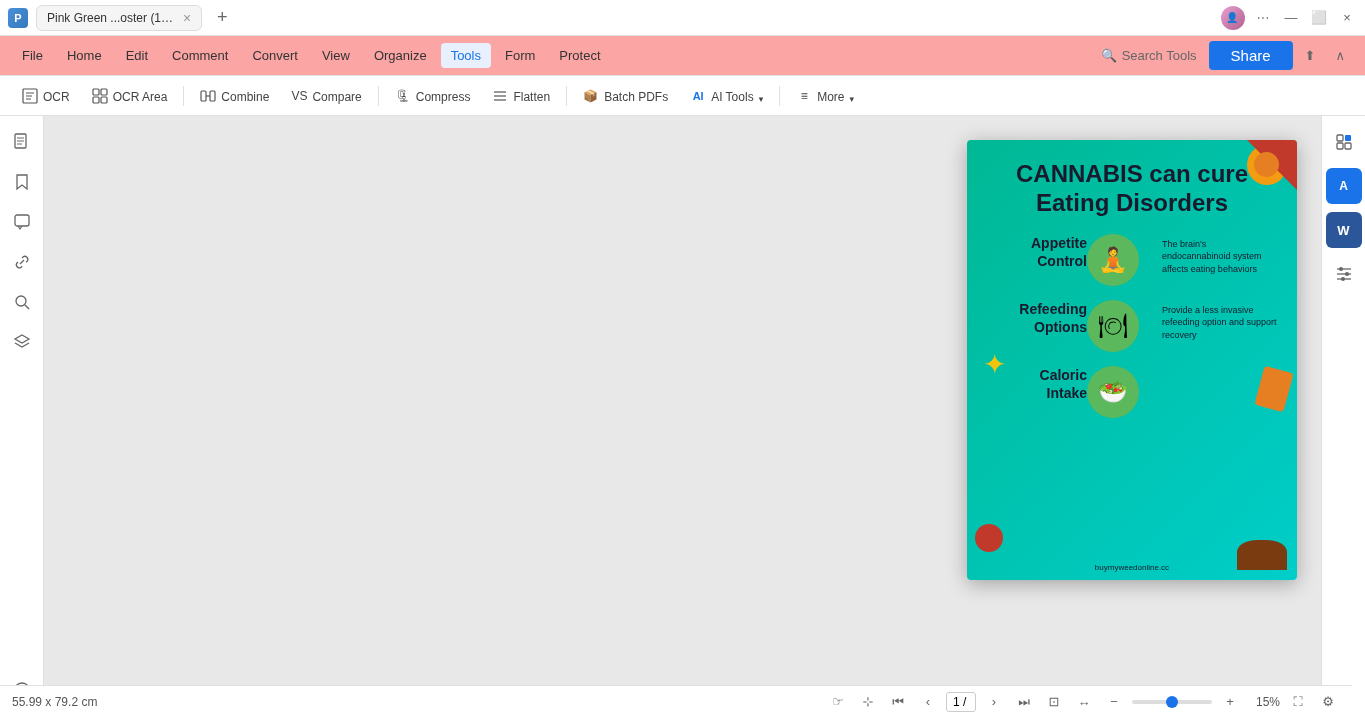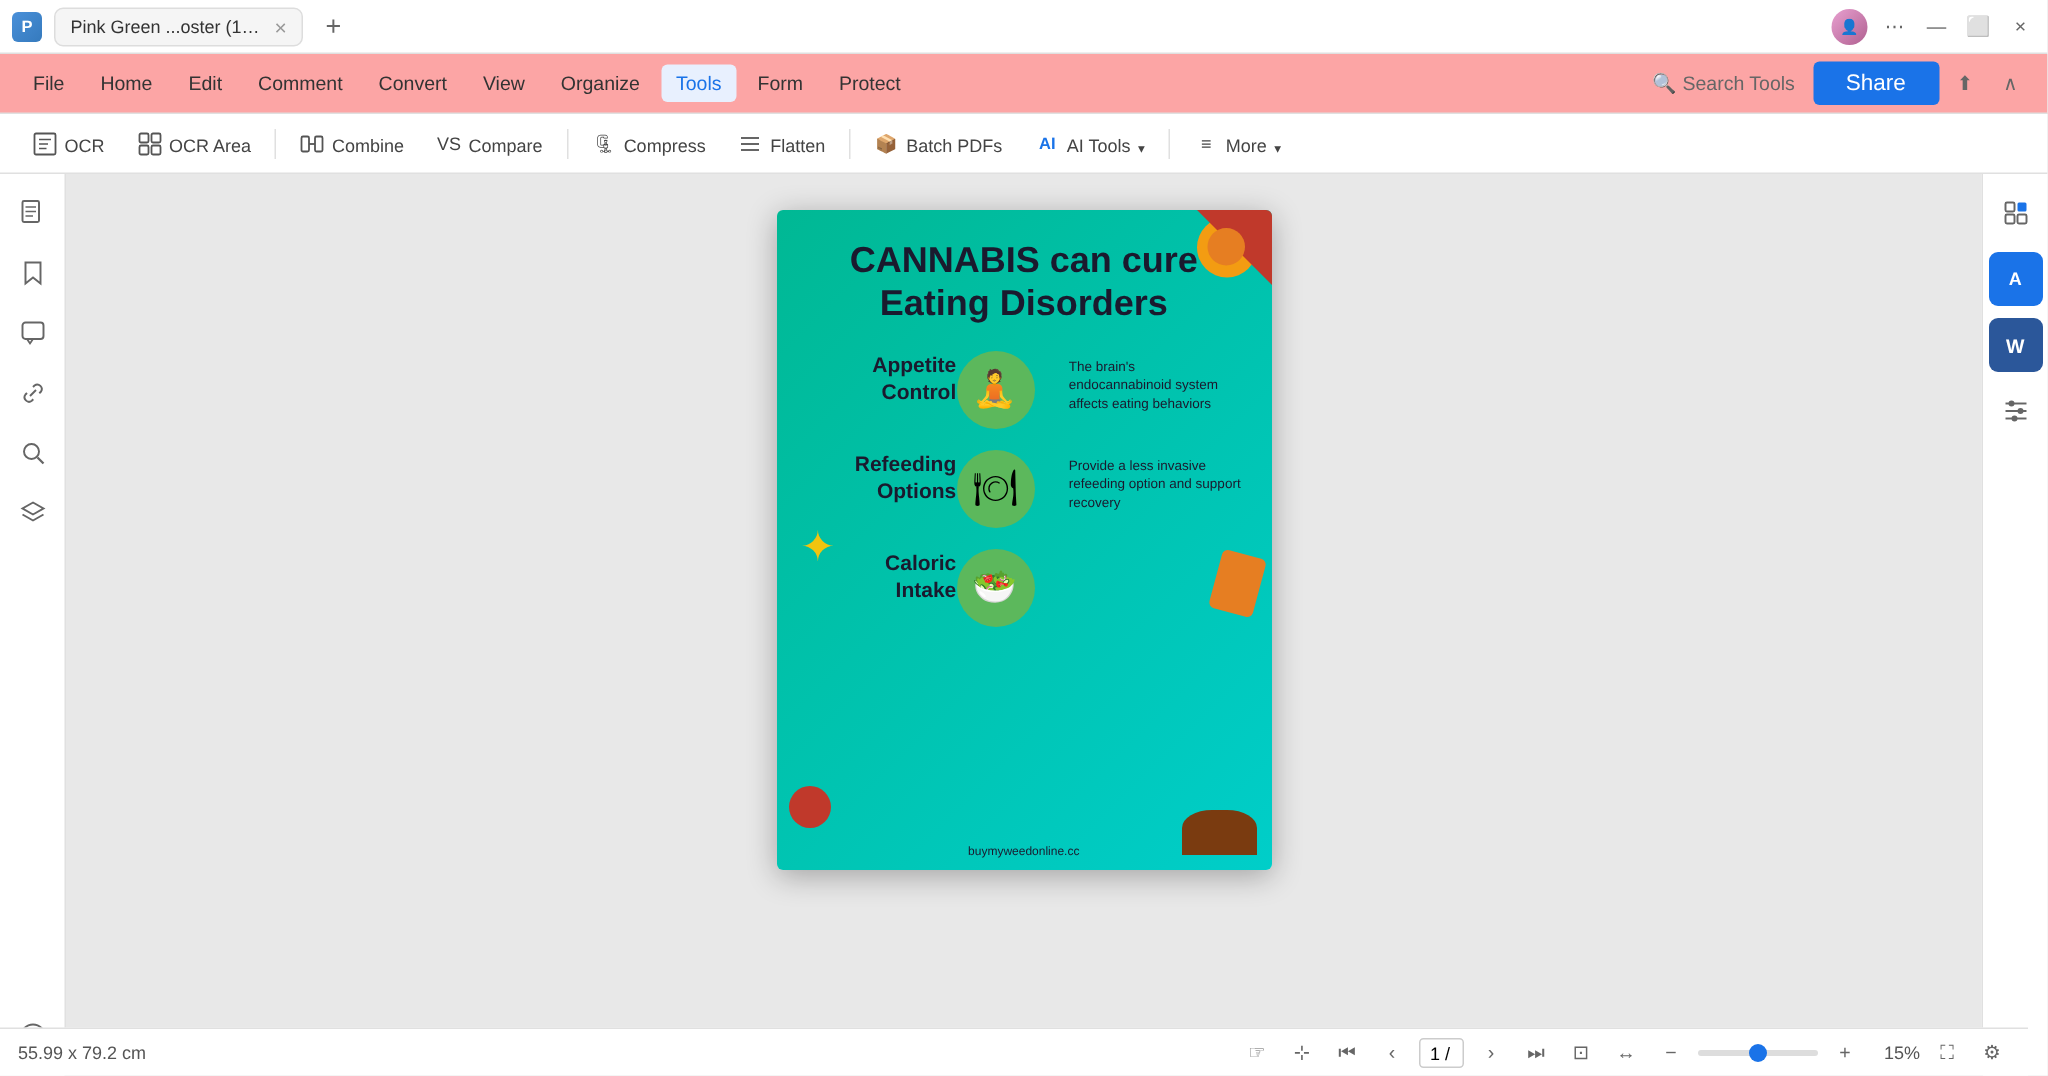--- a/index.html
+++ b/index.html
@@ -136,21 +136,21 @@
       padding: 8px 0; gap: 8px;
     }
 
     
     .main-content {
       position: absolute;
       left: 44px; top: 116px;
       right: 44px;
       bottom: 0;
       background: #e8e8e8;
-      display: flex; align-items: flex-start; justify-content: center;
+      display: flex; align-items: flex-start; justify-content: flex-end;
       padding: 24px;
       overflow: hidden;
     }
 
     
     .pdf-doc {
       width: 330px;
       background: linear-gradient(135deg, #00b894, #00cec9);
       border-radius: 4px;
       box-shadow: 0 4px 20px rgba(0,0,0,0.3);

